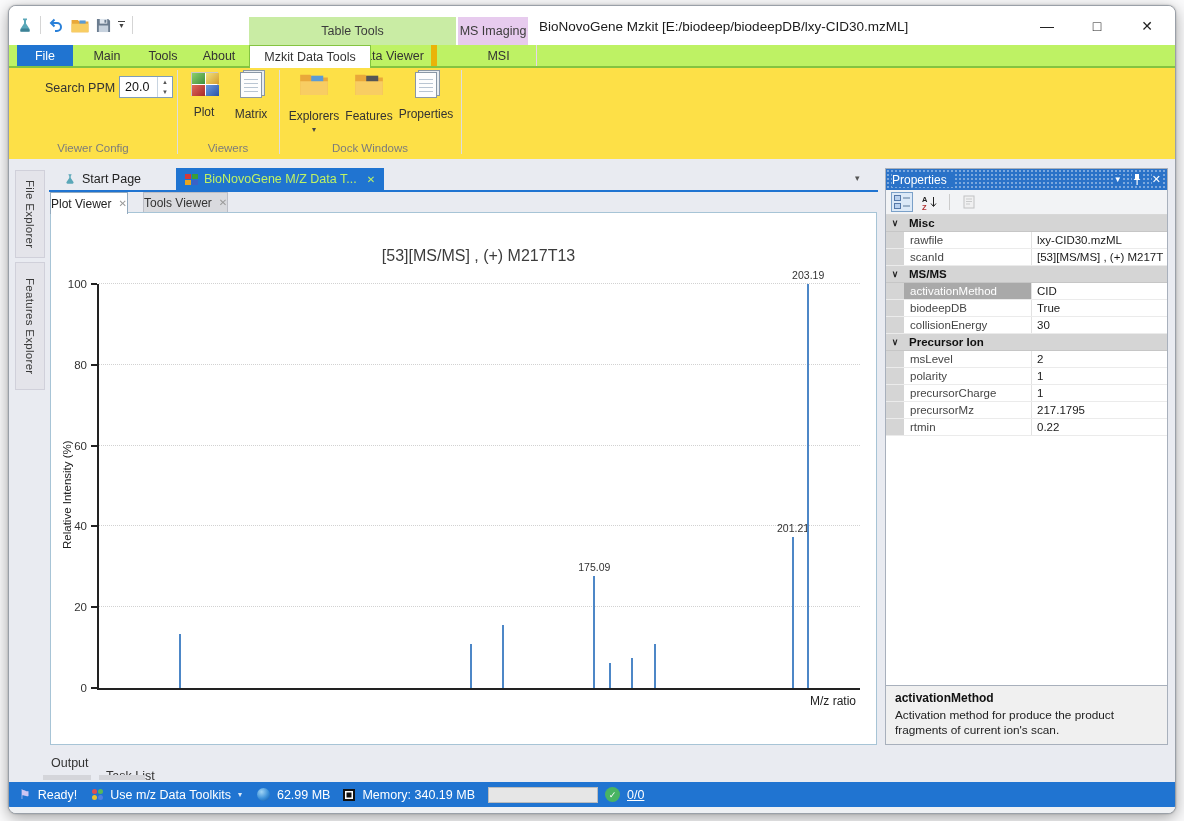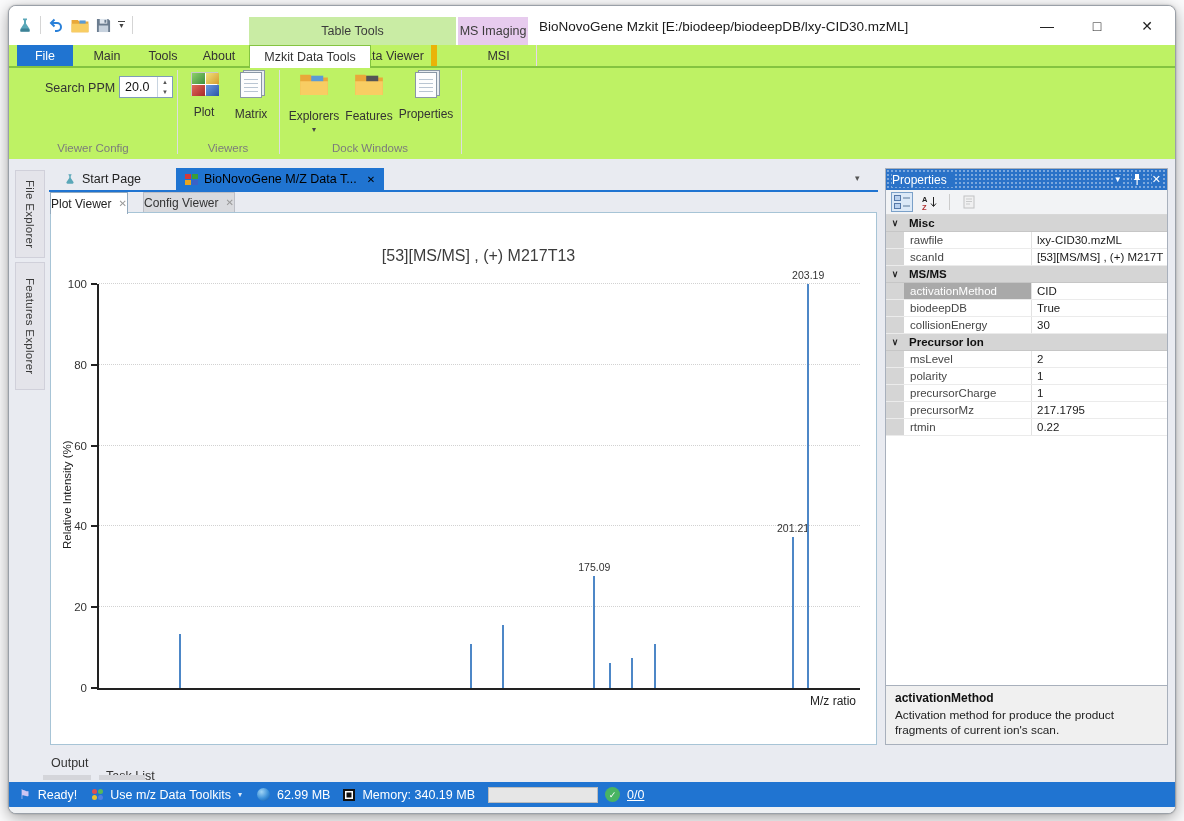--- a/index.html
+++ b/index.html
@@ -19,21 +19,21 @@
   .wbtn{width:28px;height:24px;display:flex;align-items:center;justify-content:center;font-size:14px;color:#222;}
 
   
   .tabrow{position:absolute;left:0;top:39px;width:100%;height:21px;background:#bef264;}
   .rtab{position:absolute;top:0;height:21px;display:flex;align-items:center;justify-content:center;font-size:12.5px;color:#333;}
   .rtab.file{left:8px;width:56px;background:#2074d1;color:#fff;}
   .rtab.sel{top:0;height:23px;background:#fff;border:1px solid #84c440;border-bottom:none;z-index:3;}
   .greenline{position:absolute;left:0;top:60px;width:100%;height:2px;background:#84c440;z-index:2;}
 
   
-  .ribbon{position:absolute;left:0;top:62px;width:100%;height:100px;background:#bef264;border-bottom:1px solid #d8dade;}
+  .ribbon{position:absolute;left:0;top:62px;width:100%;height:100px;background:#fde047;border-bottom:1px solid #d8dade;}
   .rsep{position:absolute;top:2px;width:1px;height:84px;background:#dddde0;}
   .searchlbl{position:absolute;left:36px;top:9px;font-size:12.5px;color:#333;line-height:22px;}
   .spin{position:absolute;left:110px;top:8px;width:54px;height:22px;background:#fff;border:1px solid #7f9db9;display:flex;}
   .spinval{flex:1;font-size:12.5px;color:#111;padding:3px 0 0 5px;}
   .spinarrows{width:15px;border-left:1px solid #c8d4e0;display:flex;flex-direction:column;}
   .spinarrows span{flex:1;font-size:6px;color:#555;text-align:center;line-height:10px;}
   .rbtn{position:absolute;top:2px;height:118px;text-align:center;}
   .rbtn .ric{margin:2px auto 0;}
   .rbtn .rlbl{font-size:12px;color:#333;margin-top:9px;white-space:nowrap;}
   .rbtn .rdrop{font-size:8px;color:#444;margin-top:2px;}
@@ -52,21 +52,21 @@
   .mini-chart span:nth-child(2){background:#3a9e3a;}
   .mini-chart span:nth-child(3){background:#e8a51f;}
   .mini-chart span:nth-child(4){background:#3a62c8;}
 
   
   .content{position:absolute;left:0;top:153px;width:100%;height:623px;background:#e9ebf1;}
   .sidetab{position:absolute;left:6px;width:30px;background:#e4e4ea;border:1px solid #d0d0da;color:#3a3a3a;font-size:11.5px;writing-mode:vertical-rl;display:flex;align-items:center;justify-content:center;letter-spacing:.3px;}
 
   
   .dtab{position:absolute;top:9px;height:22px;display:flex;align-items:center;gap:6px;font-size:12.5px;color:#222;padding:0 9px;}
-  .dtab.active{background:#2074d1;color:#000000;}
+  .dtab.active{background:#2074d1;color:#bef264;}
   .dtab .x{font-size:10px;color:inherit;margin-left:4px;}
   .dcaret{position:absolute;left:846px;top:14px;font-size:9px;color:#555;}
   .blueline{position:absolute;left:40px;top:31px;width:829px;height:2px;background:#2074d1;}
   .vtab{position:absolute;top:33px;height:21px;display:flex;align-items:center;gap:7px;font-size:12px;padding:0 0;}
   .vtab.active{left:41px;background:#fff;border:1px solid #93a9bd;border-bottom:none;z-index:2;color:#222;height:22px;}
   .vtab.inactive{left:134px;background:#d9dade;border:1px solid #bcbec6;color:#333;}
   .vtab .x{font-size:10px;color:#999;}
 
   
   .plotpanel{position:absolute;left:41px;top:53px;width:827px;height:533px;background:#fff;border:1px solid #a7c4d6;}
@@ -247,21 +247,21 @@
       <span class="x">✕</span>
     </div>
     <div class="dcaret">▾</div>
     <div class="blueline"></div>
 
     <div class="vtab active">
       <span>Plot Viewer</span>
       <span class="x">✕</span>
     </div>
     <div class="vtab inactive">
-      <span>Config Viewer</span>
+      <span>Tools Viewer</span>
       <span class="x">✕</span>
     </div>
 
     <div class="plotpanel">
       <div class="ptitle">[53][MS/MS] , (+) M217T13</div>
       <div class="plotarea">
           <div class="ytickmark" style="bottom: 0%;"></div>
           <div class="yticklabel" style="bottom: 0%;">0</div>
           <div class="gridline" style="bottom: 20%;"></div>
           <div class="ytickmark" style="bottom: 20%;"></div>

